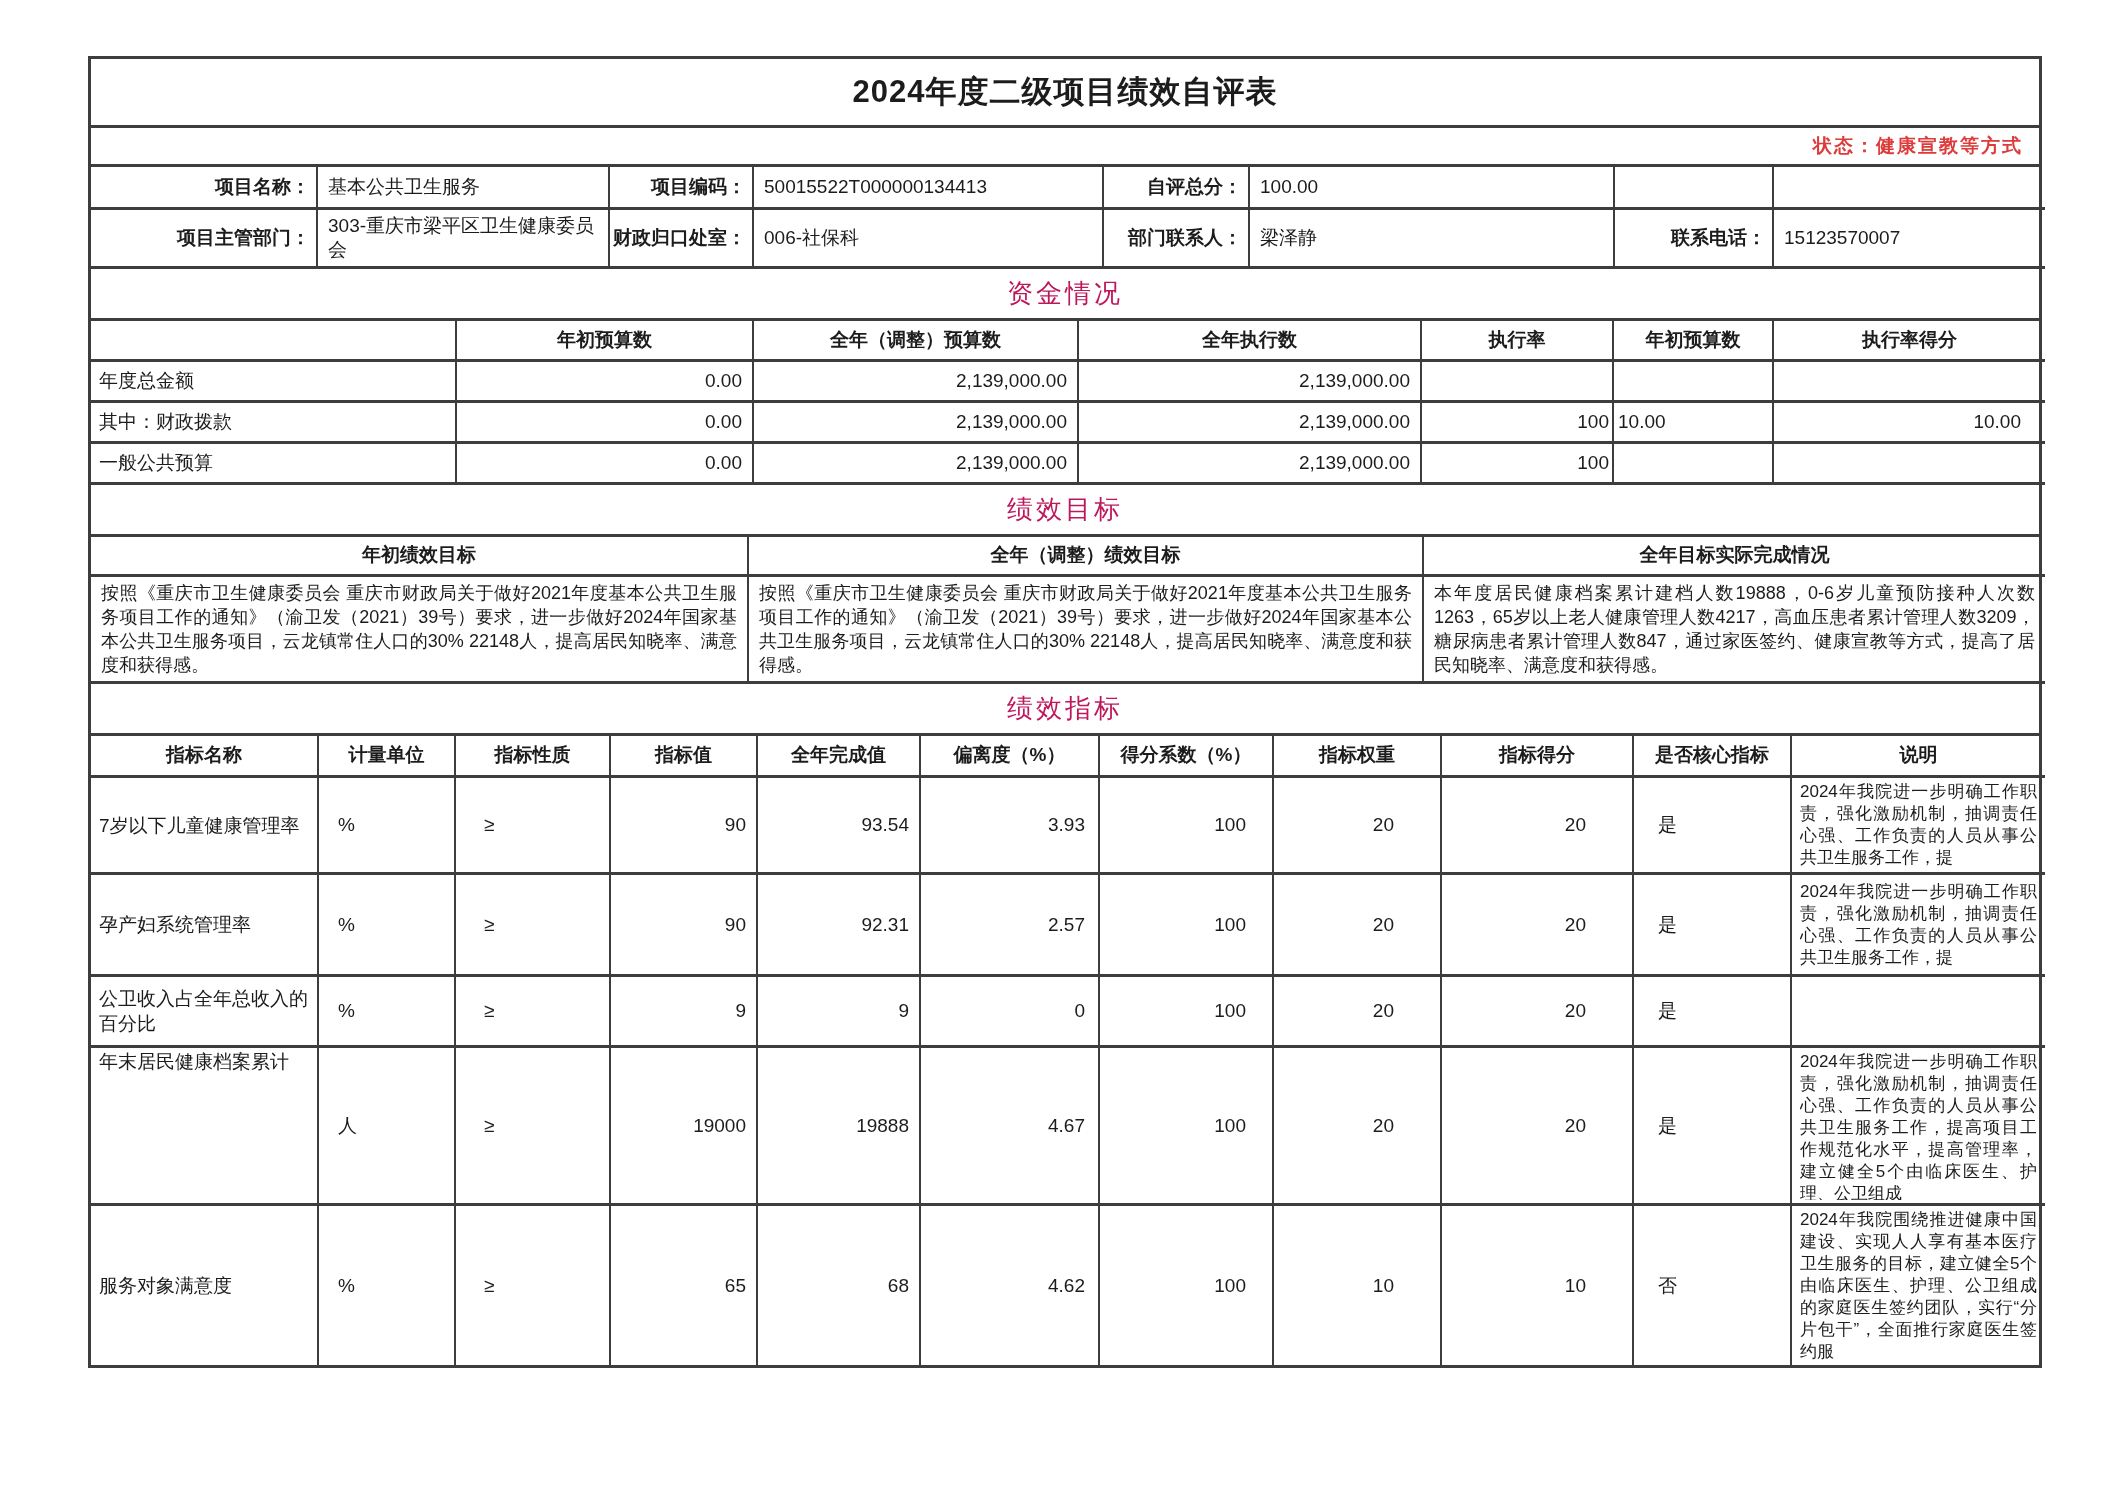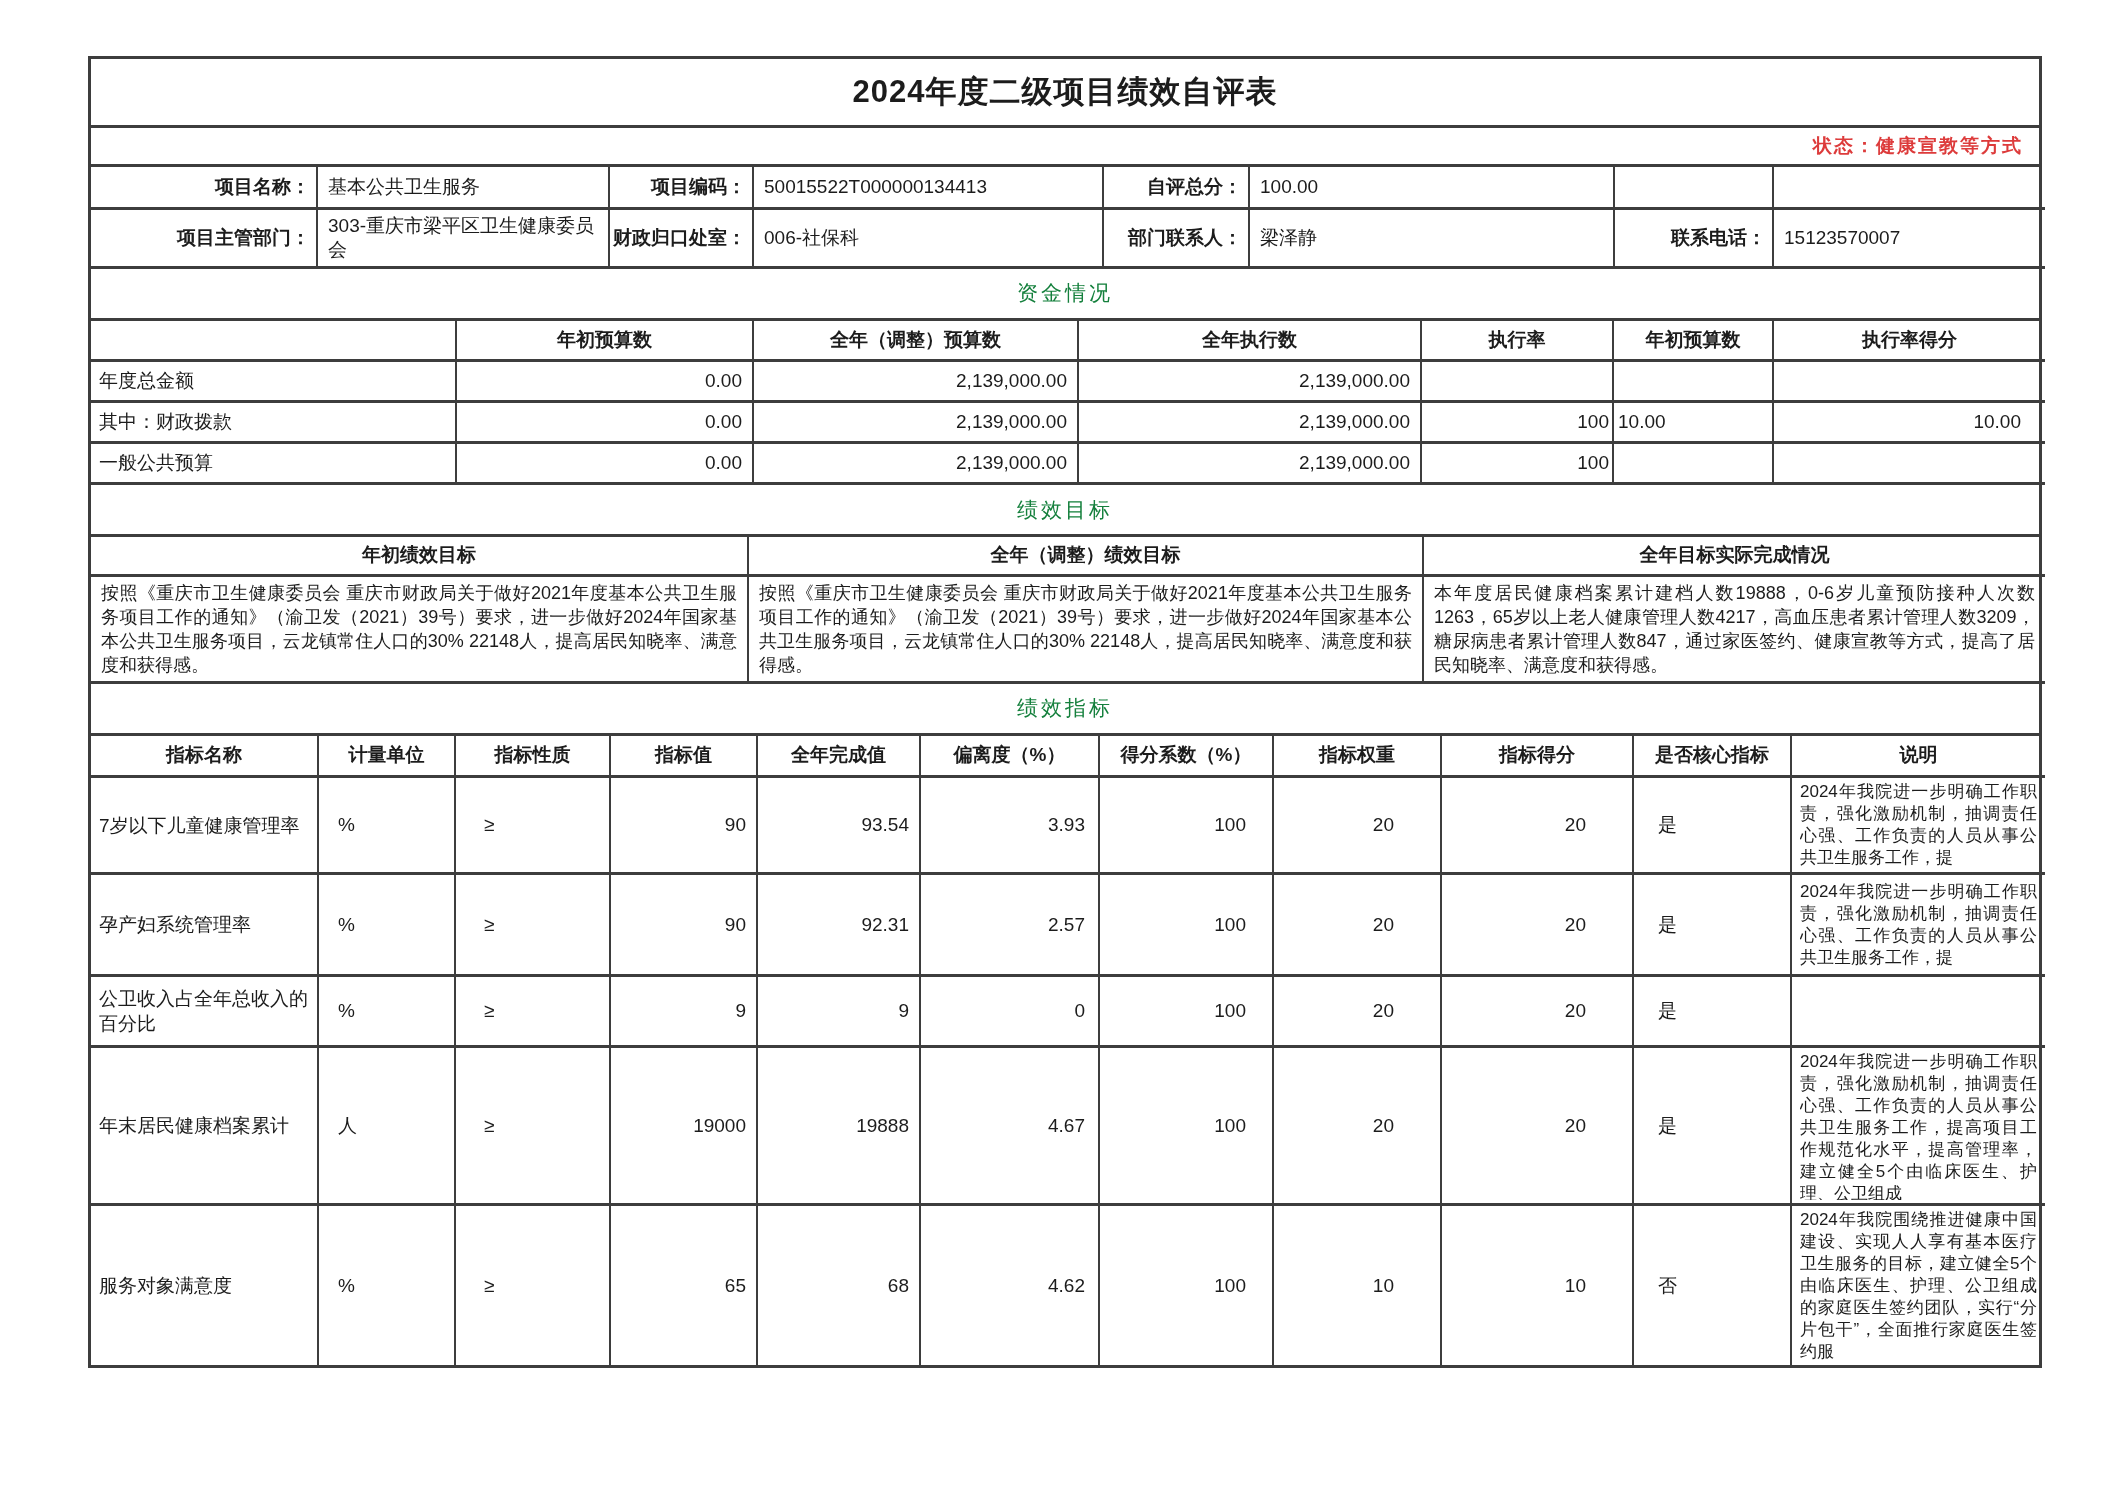--- a/index.html
+++ b/index.html
@@ -13,21 +13,21 @@
               padding-right:16px;box-sizing:border-box;color:#dd3b3b;font-weight:bold;font-size:19px;letter-spacing:2px;}
 
   table{border-collapse:collapse;table-layout:fixed;width:100%;}
   td{border-right:2px solid #3d3d3d;border-bottom:3px solid #3d3d3d;box-sizing:border-box;
      font-size:19px;overflow:hidden;}
   td:last-child{border-right:none;}
   tr:last-child td{border-bottom:3px solid #3d3d3d;}
   .ind-table tr:last-child td{border-bottom:none;}
 
   .sec-title{height:49px;border-bottom:3px solid #3d3d3d;display:flex;align-items:center;justify-content:center;
-             color:#15803d;font-size:21px;letter-spacing:3px;}
+             color:#be185d;font-size:26px;letter-spacing:3px;}
 
   .lbl{font-weight:bold;text-align:right;padding-right:6px;}
   .val{text-align:left;padding-left:10px;}
   .info-a td{height:41px;}
   .info-b td{height:59px;}
   .info-b .val{line-height:24px;}
 
   .th{font-weight:bold;text-align:center;padding:0 2px;}
   .fund-header td{height:40px;}
   .fund-row td{height:41px;}
@@ -267,21 +267,21 @@
         <td class="coef-r">100</td>
         <td class="wt-r">20</td>
         <td class="sc-r">20</td>
         <td class="core-l">是</td>
         <td class="note-cell">
               <div class="note"></div>
             </td>
       </tr>
       <tr class="r4">
         <td class="ind-name">
-              <div class="anchor" style="display:flex;align-items:center;">
+              <div class="anchor" style="display:flex;">
                 <span style="white-space:nowrap;">年末居民健康档案累计</span>
               </div>
             </td>
         <td class="ind-unit">人</td>
         <td class="ind-nature">≥</td>
         <td class="tgt-r">19000</td>
         <td class="act-r">19888</td>
         <td class="dev-r">4.67</td>
         <td class="coef-r">100</td>
         <td class="wt-r">20</td>

